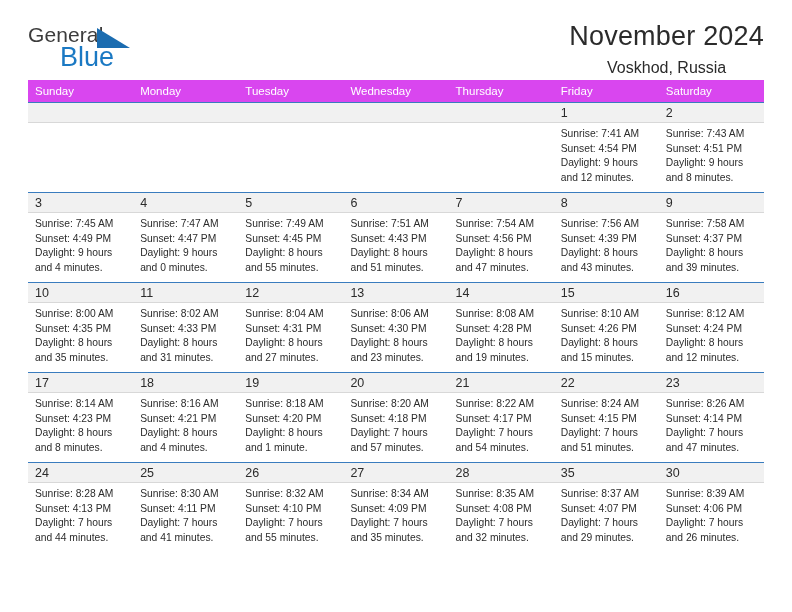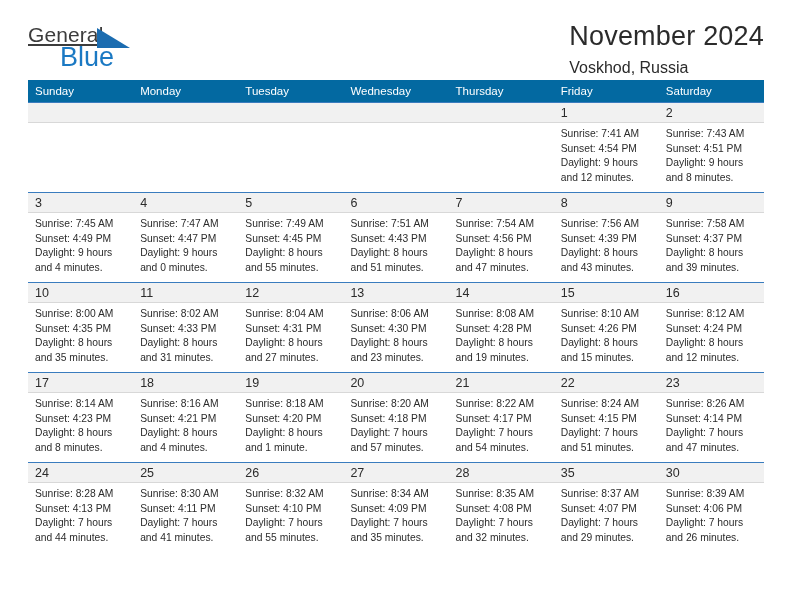--- a/index.html
+++ b/index.html
@@ -40,42 +40,41 @@
     flex: none;
   }
   .logo-general {
     position: absolute;
     left: 0;
     top: 2px;
     font-size: 21px;
     letter-spacing: 0.1px;
     color: #3c3c3c;
     line-height: 1;
-    text-decoration: underline;
   }
   .logo-blue {
     position: absolute;
     left: 32px;
     top: 22px;
     font-size: 27px;
     color: #1b79c3;
     line-height: 1;
   }
   .logo-tri {
     position: absolute;
     left: 69px;
     top: 6px;
     width: 0;
     height: 0;
     border-left: 33px solid #1b6cb0;
     border-top: 20px solid transparent;
   }
 
   .title-block {
-    text-align: left;
+    text-align: center;
     padding-top: 0px;
   }
   .cal-title {
     font-size: 27px;
     font-weight: normal;
     color: #2b2b2b;
     line-height: 1.1;
     letter-spacing: 0.2px;
   }
   .cal-subtitle {
@@ -87,21 +86,21 @@
 
   
   .calendar {
     margin-top: 8px;
     width: 736px;
     border-collapse: collapse;
     table-layout: fixed;
   }
 
   .calendar th {
-    background: #0369a1;
+    background: #d946ef;
     color: #ffffff;
     font-weight: normal;
     font-size: 11.5px;
     text-align: left;
     padding: 5px 0 5px 7px;
     height: 20px;
     box-sizing: border-box;
     border: none;
   }
 

